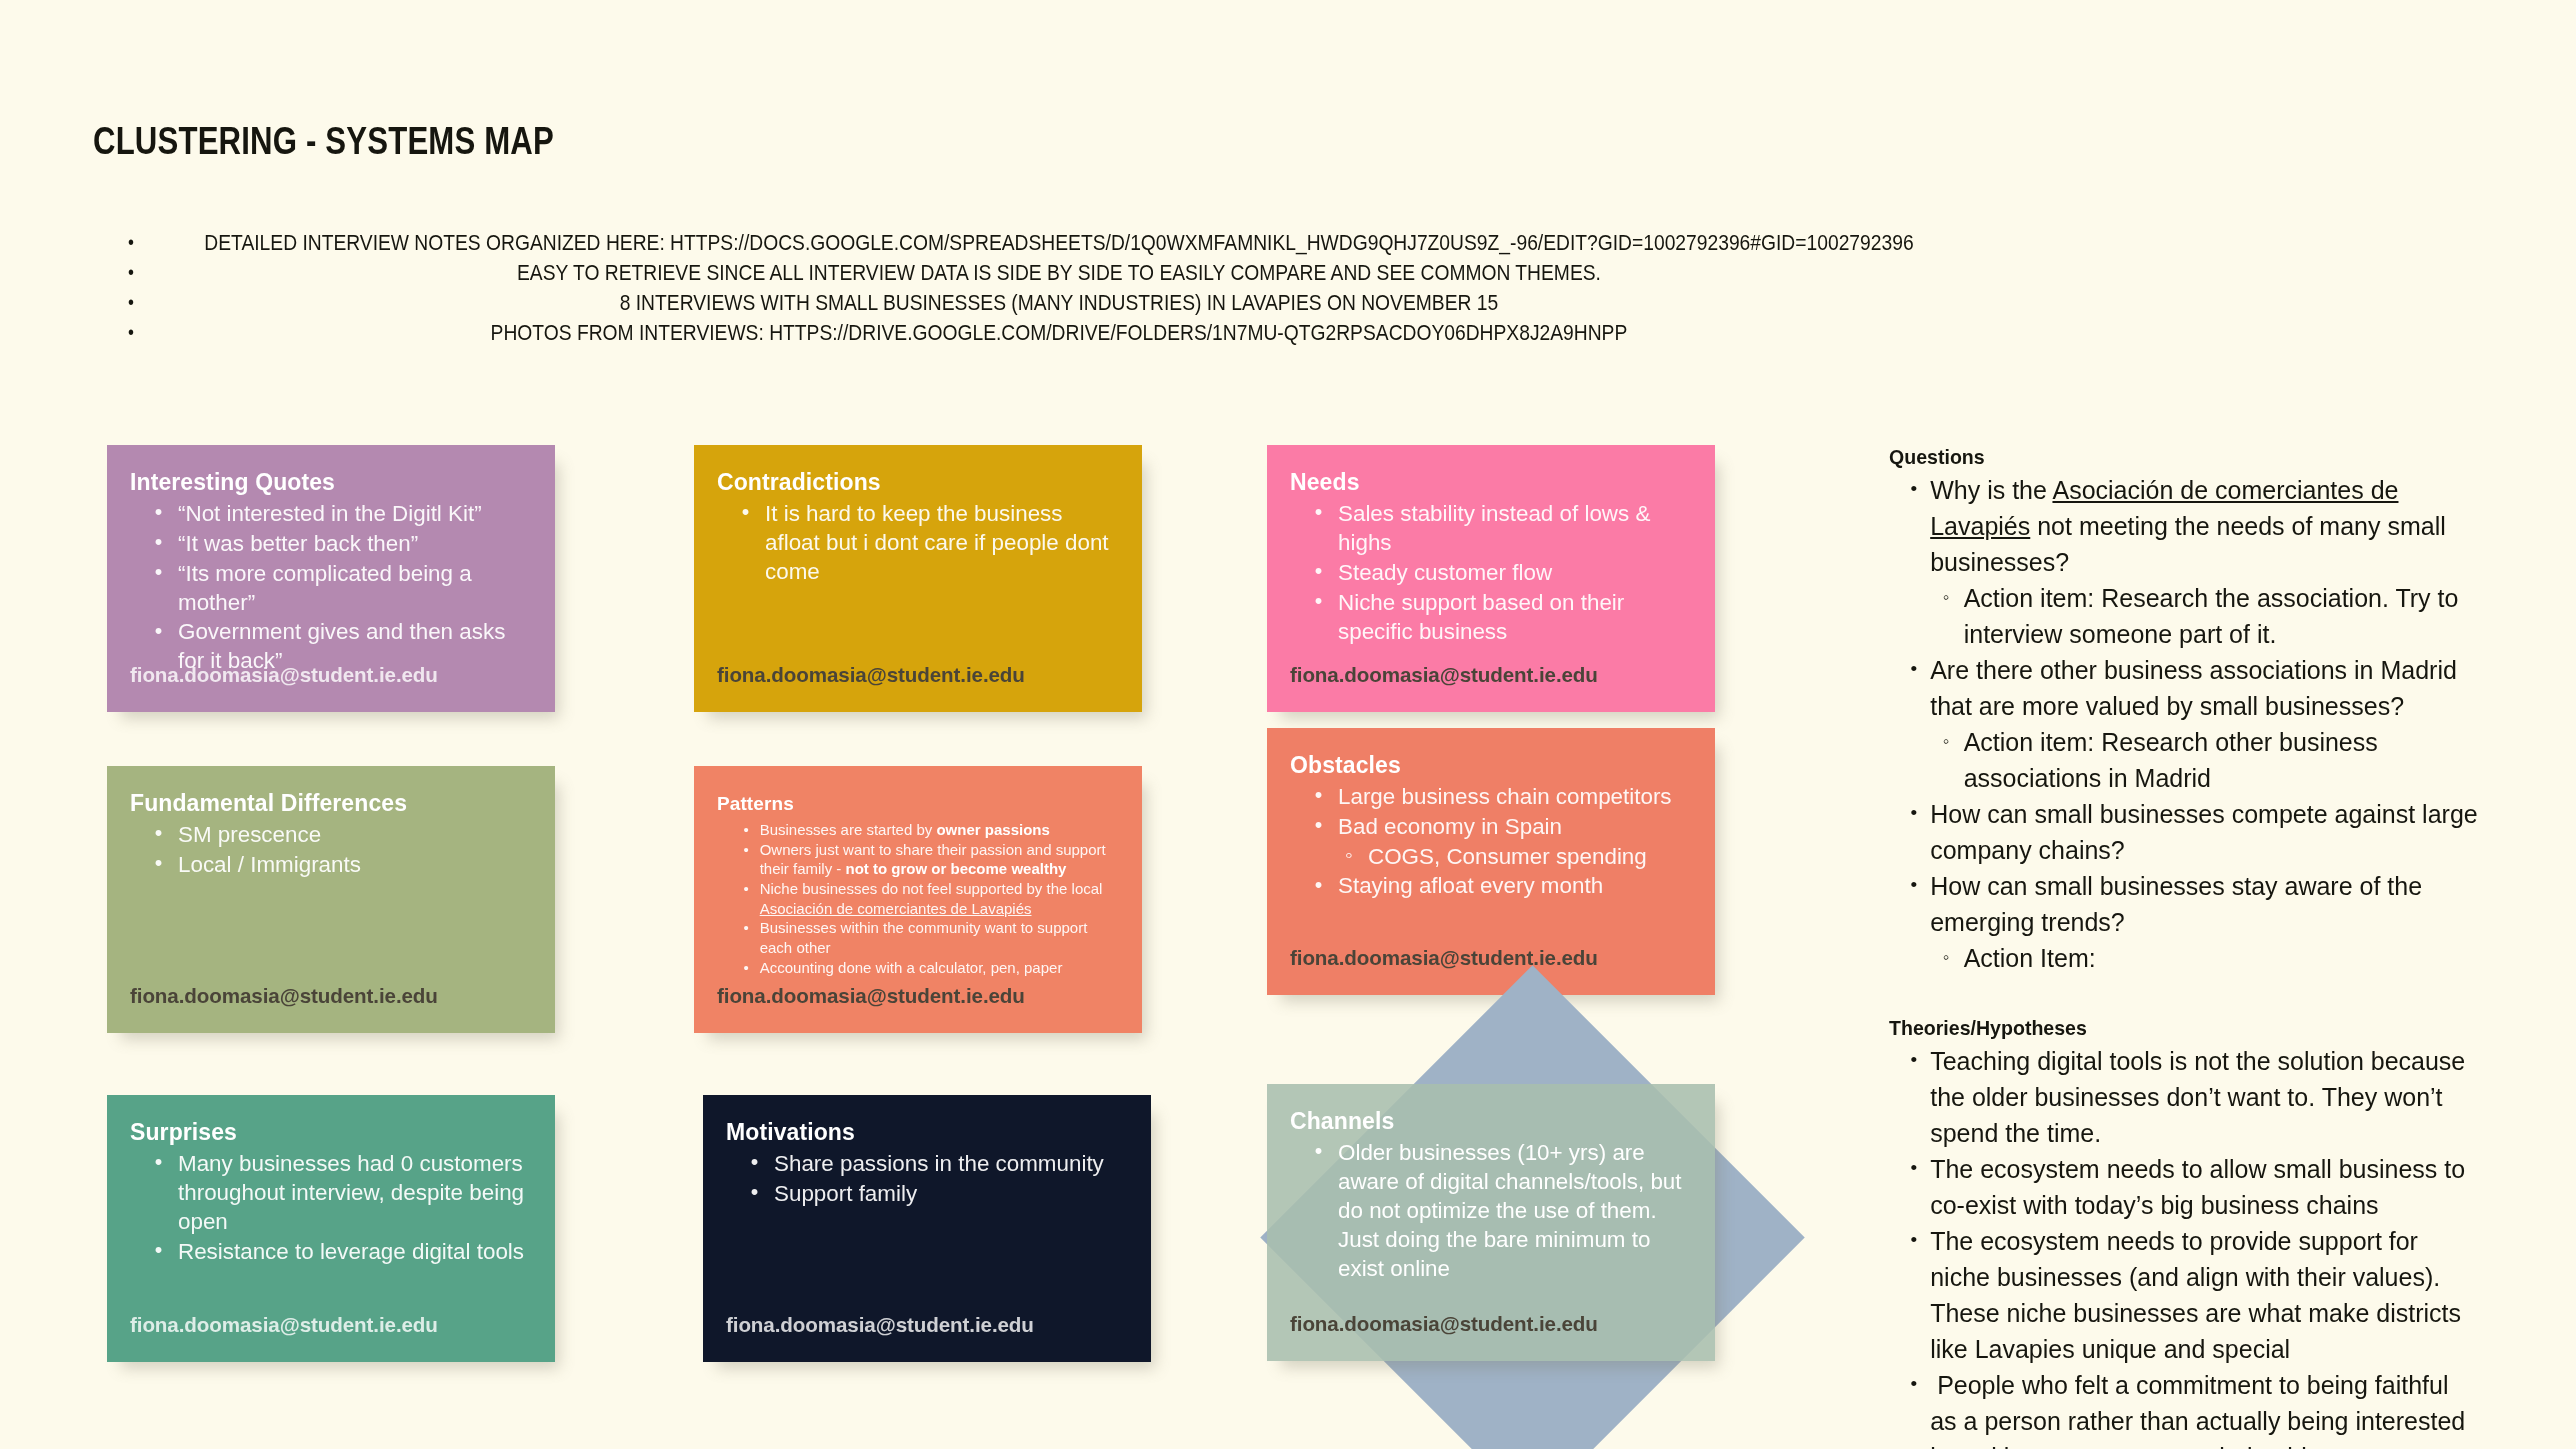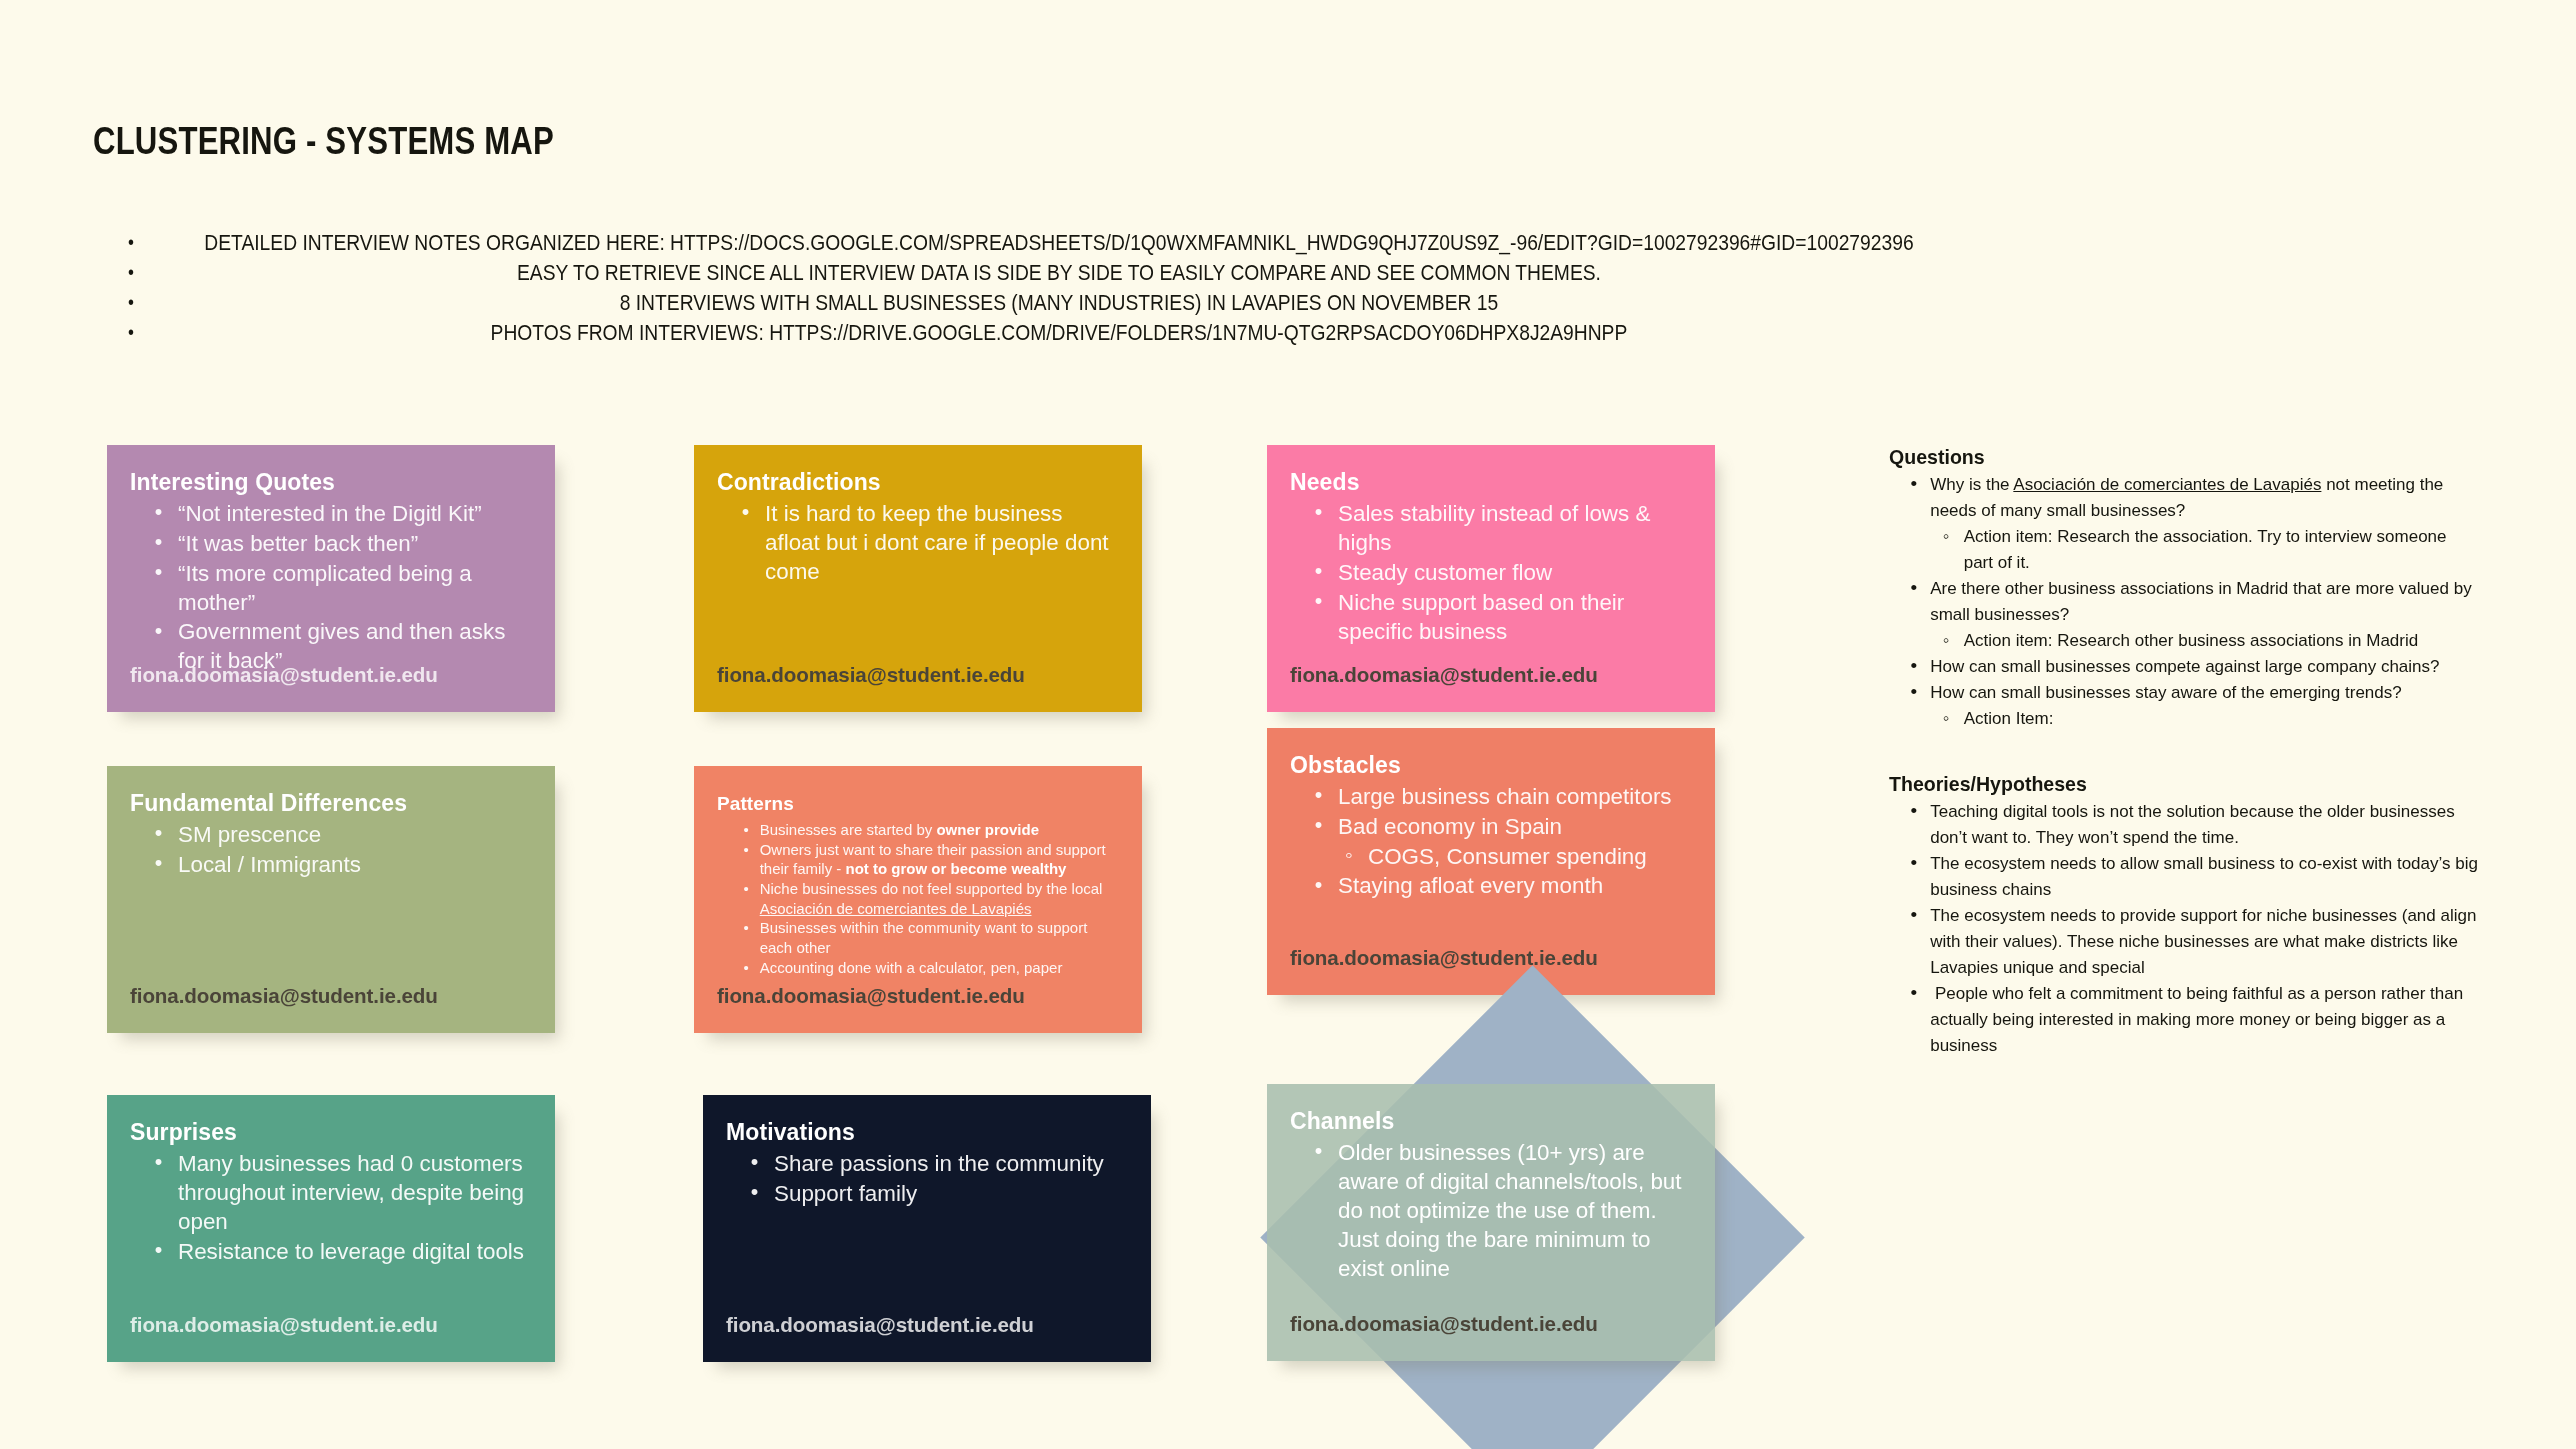--- a/index.html
+++ b/index.html
@@ -136,22 +136,22 @@
     font-size: 20.6px;
     font-weight: bold;
     line-height: 26px;
     margin-bottom: 1.8px;
     transform: scaleX(0.95);
     transform-origin: left center;
   }
   .side-panel ul { list-style: none; padding-left: 19.7px; }
   .side-panel ul li {
     position: relative;
-    font-size: 17px;
-    line-height: 26px;
+    font-size: 25px;
+    line-height: 36px;
     padding-left: 21.5px;
   }
   .side-panel ul li::before {
     content: "\2022";
     position: absolute;
     left: 1.8px; top: -0.9px;
     font-size: 19px;
   }
   .side-panel ul li.sub { padding-left: 55px; }
   .side-panel ul li.sub::before {
@@ -209,21 +209,21 @@
     <ul>
       <li>SM prescence</li>
       <li>Local / Immigrants</li>
     </ul>
     <div class="card-email email-dark">fiona.doomasia@student.ie.edu</div>
   </div>
 
   <div class="card c-patterns dense" style="left:694px; top:766px;">
     <div class="card-title">Patterns</div>
     <ul>
-      <li>Businesses are started by <b>owner provide</b></li>
+      <li>Businesses are started by <b>owner passions</b></li>
       <li>Owners just want to share their passion and support their family - <b>not to grow or become wealthy</b></li>
       <li>Niche businesses do not feel supported by the local <u>Asociación de comerciantes de Lavapiés</u></li>
       <li>Businesses within the community want to support each other</li>
       <li>Accounting done with a calculator, pen, paper</li>
     </ul>
     <div class="card-email email-dark">fiona.doomasia@student.ie.edu</div>
   </div>
 
   <div class="card c-obstacles" style="left:1267px; top:728px;">
     <div class="card-title">Obstacles</div>

